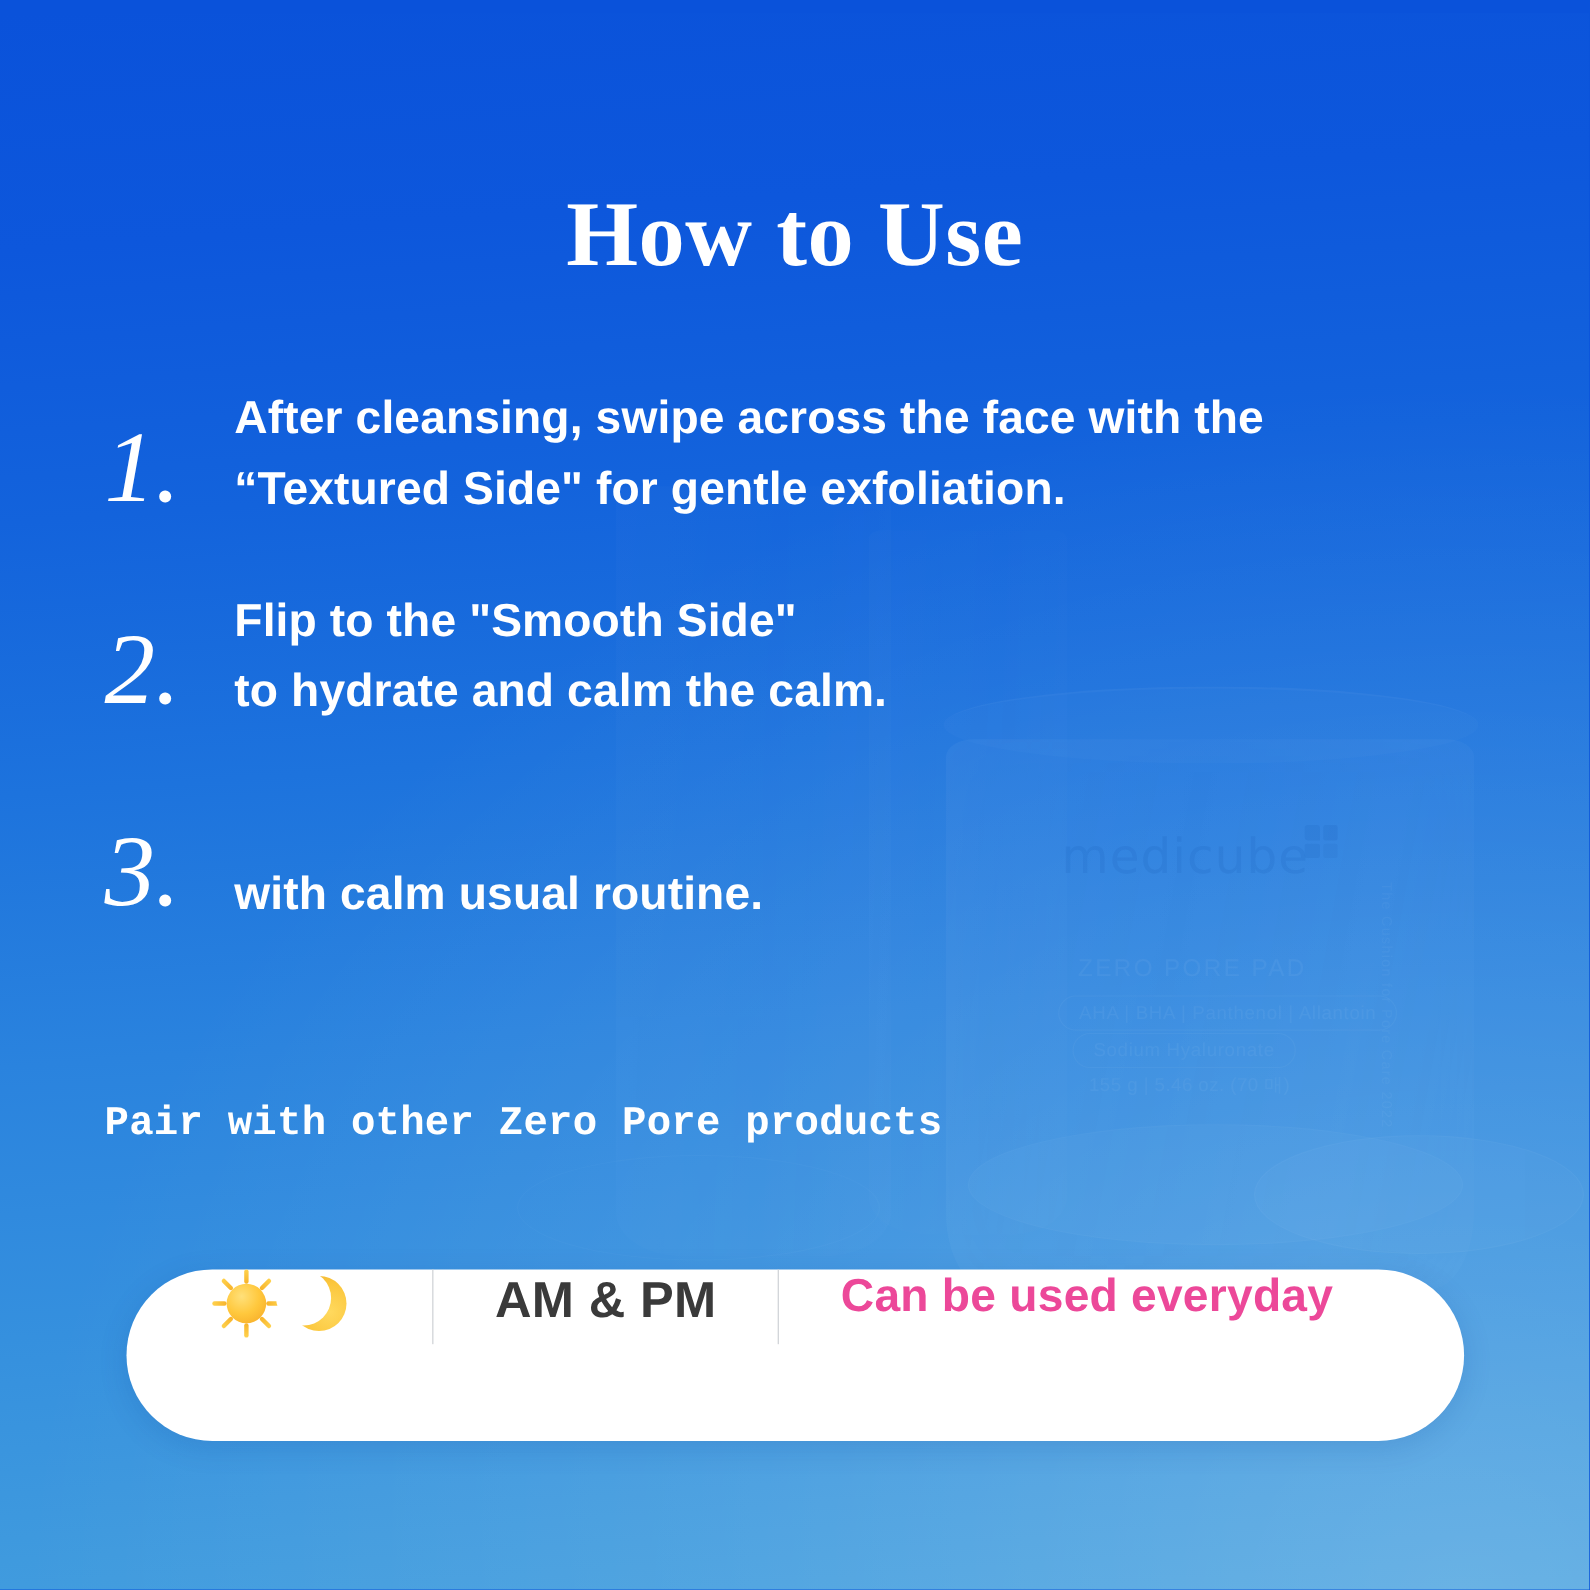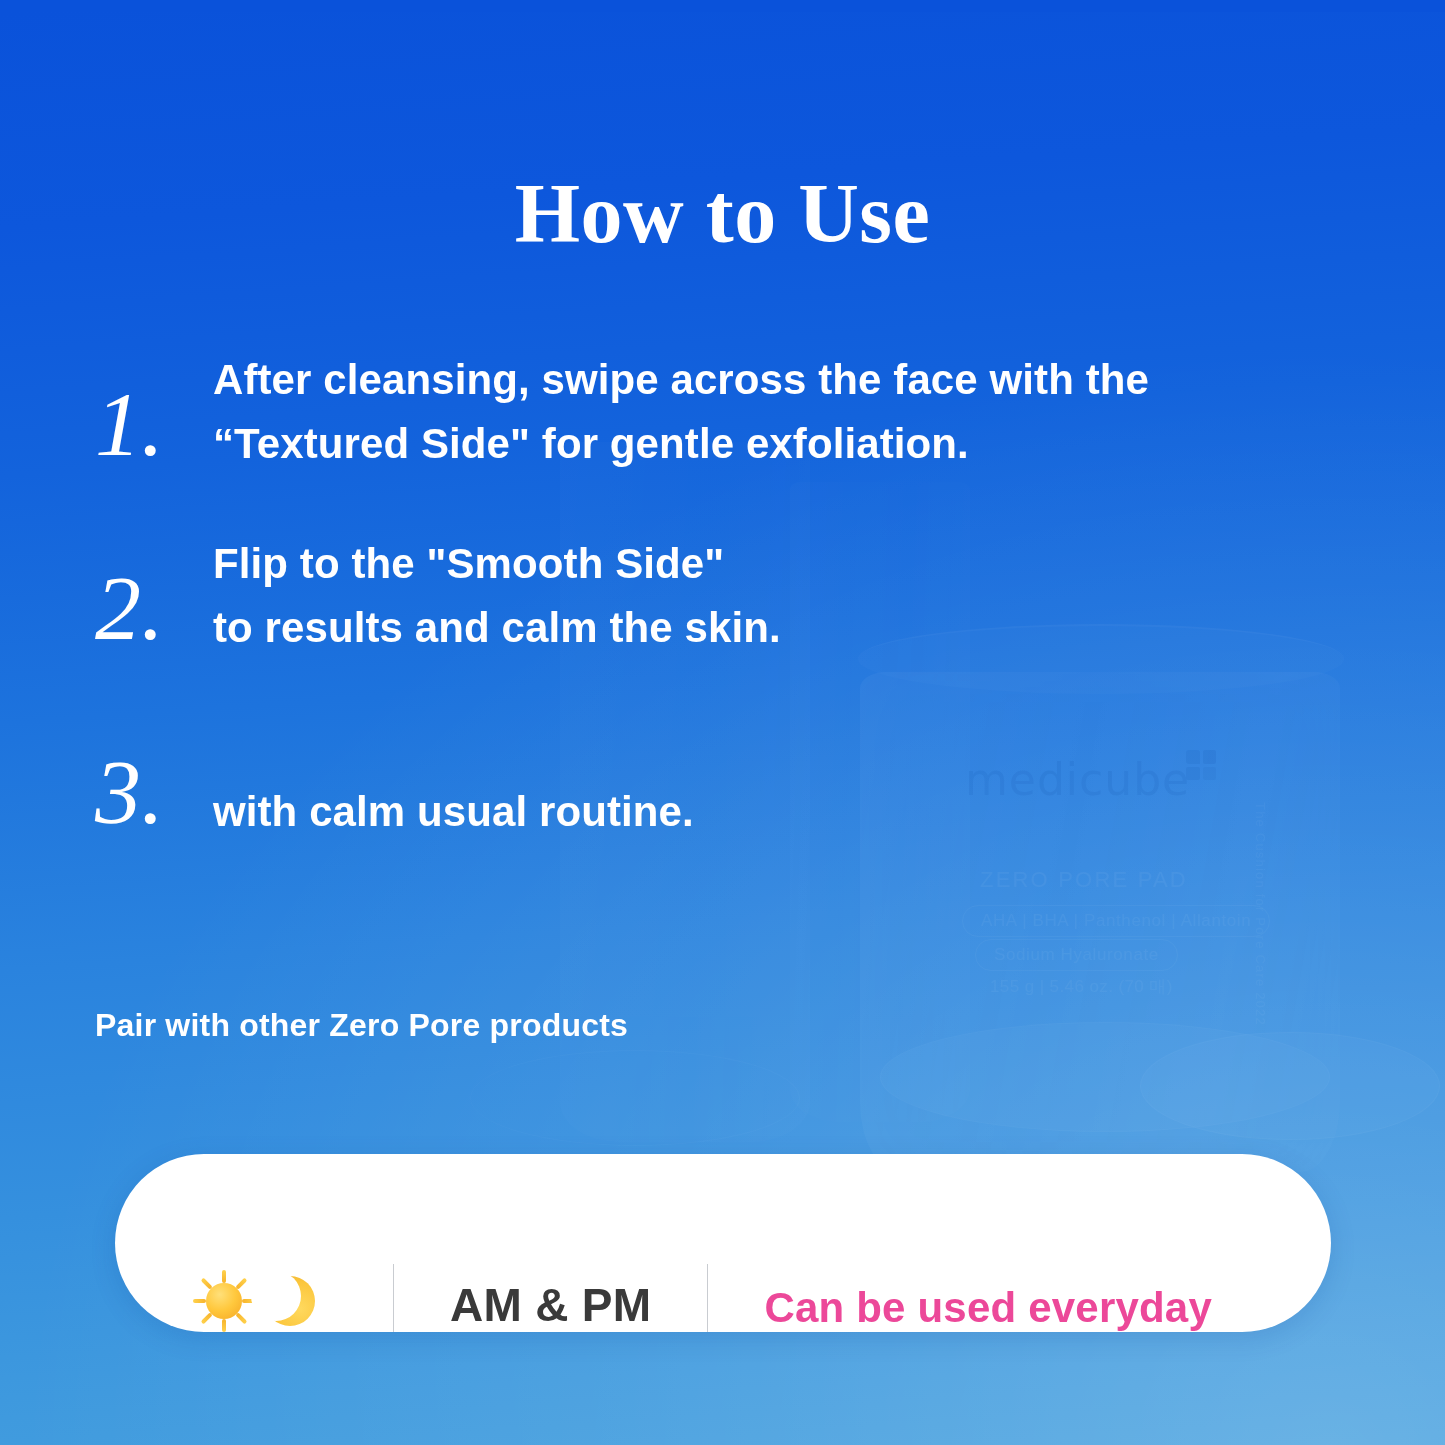--- a/index.html
+++ b/index.html
@@ -277,37 +277,38 @@
 
   
   .step.tip { margin-top: 56px; }
   .step.tip .step-marker {
     flex: 0 0 180px;
     font-size: 82px;
     padding-bottom: 10px;
   }
   .step.tip .step-text {
     font-weight: 700;
-    font-size: 32px;
+    font-size: 37px;
     line-height: 1.52;
     letter-spacing: 0.2px;
+    font-family: Liberation Mono, monospace;
   }
 
   
   #usage-bar {
     position: absolute;
     left: 115px;
     top: 1142px;
     width: 1216px;
-    height: 178px;
+    height: 156px;
     background: #ffffff;
     border-radius: 89px;
     box-shadow: 0 6px 26px rgba(10,60,150,0.16);
     display: flex;
-    align-items: flex-end;
+    align-items: flex-start;
     padding: 0 0 0 78px;
   }
 
   #usage-icons {
     display: flex;
     align-items: center;
     gap: 6px;
     font-size: 54px;
     line-height: 1;
     width: 200px;
@@ -432,21 +433,21 @@
         <div class="step-text">
           <span>After cleansing, swipe across the face with the</span><br>
           <span>“Textured Side" for gentle exfoliation.</span>
         </div>
       </div>
 
       <div class="step">
         <div class="step-marker">2.</div>
         <div class="step-text">
           <span>Flip to the "Smooth Side"</span><br>
-          <span>to results and calm the skin.</span>
+          <span>to hydrate and calm the calm.</span>
         </div>
       </div>
 
       <div class="step">
         <div class="step-marker">3.</div>
         <div class="step-text">
           <br>
           <span>with calm usual routine.</span>
         </div>
       </div>

